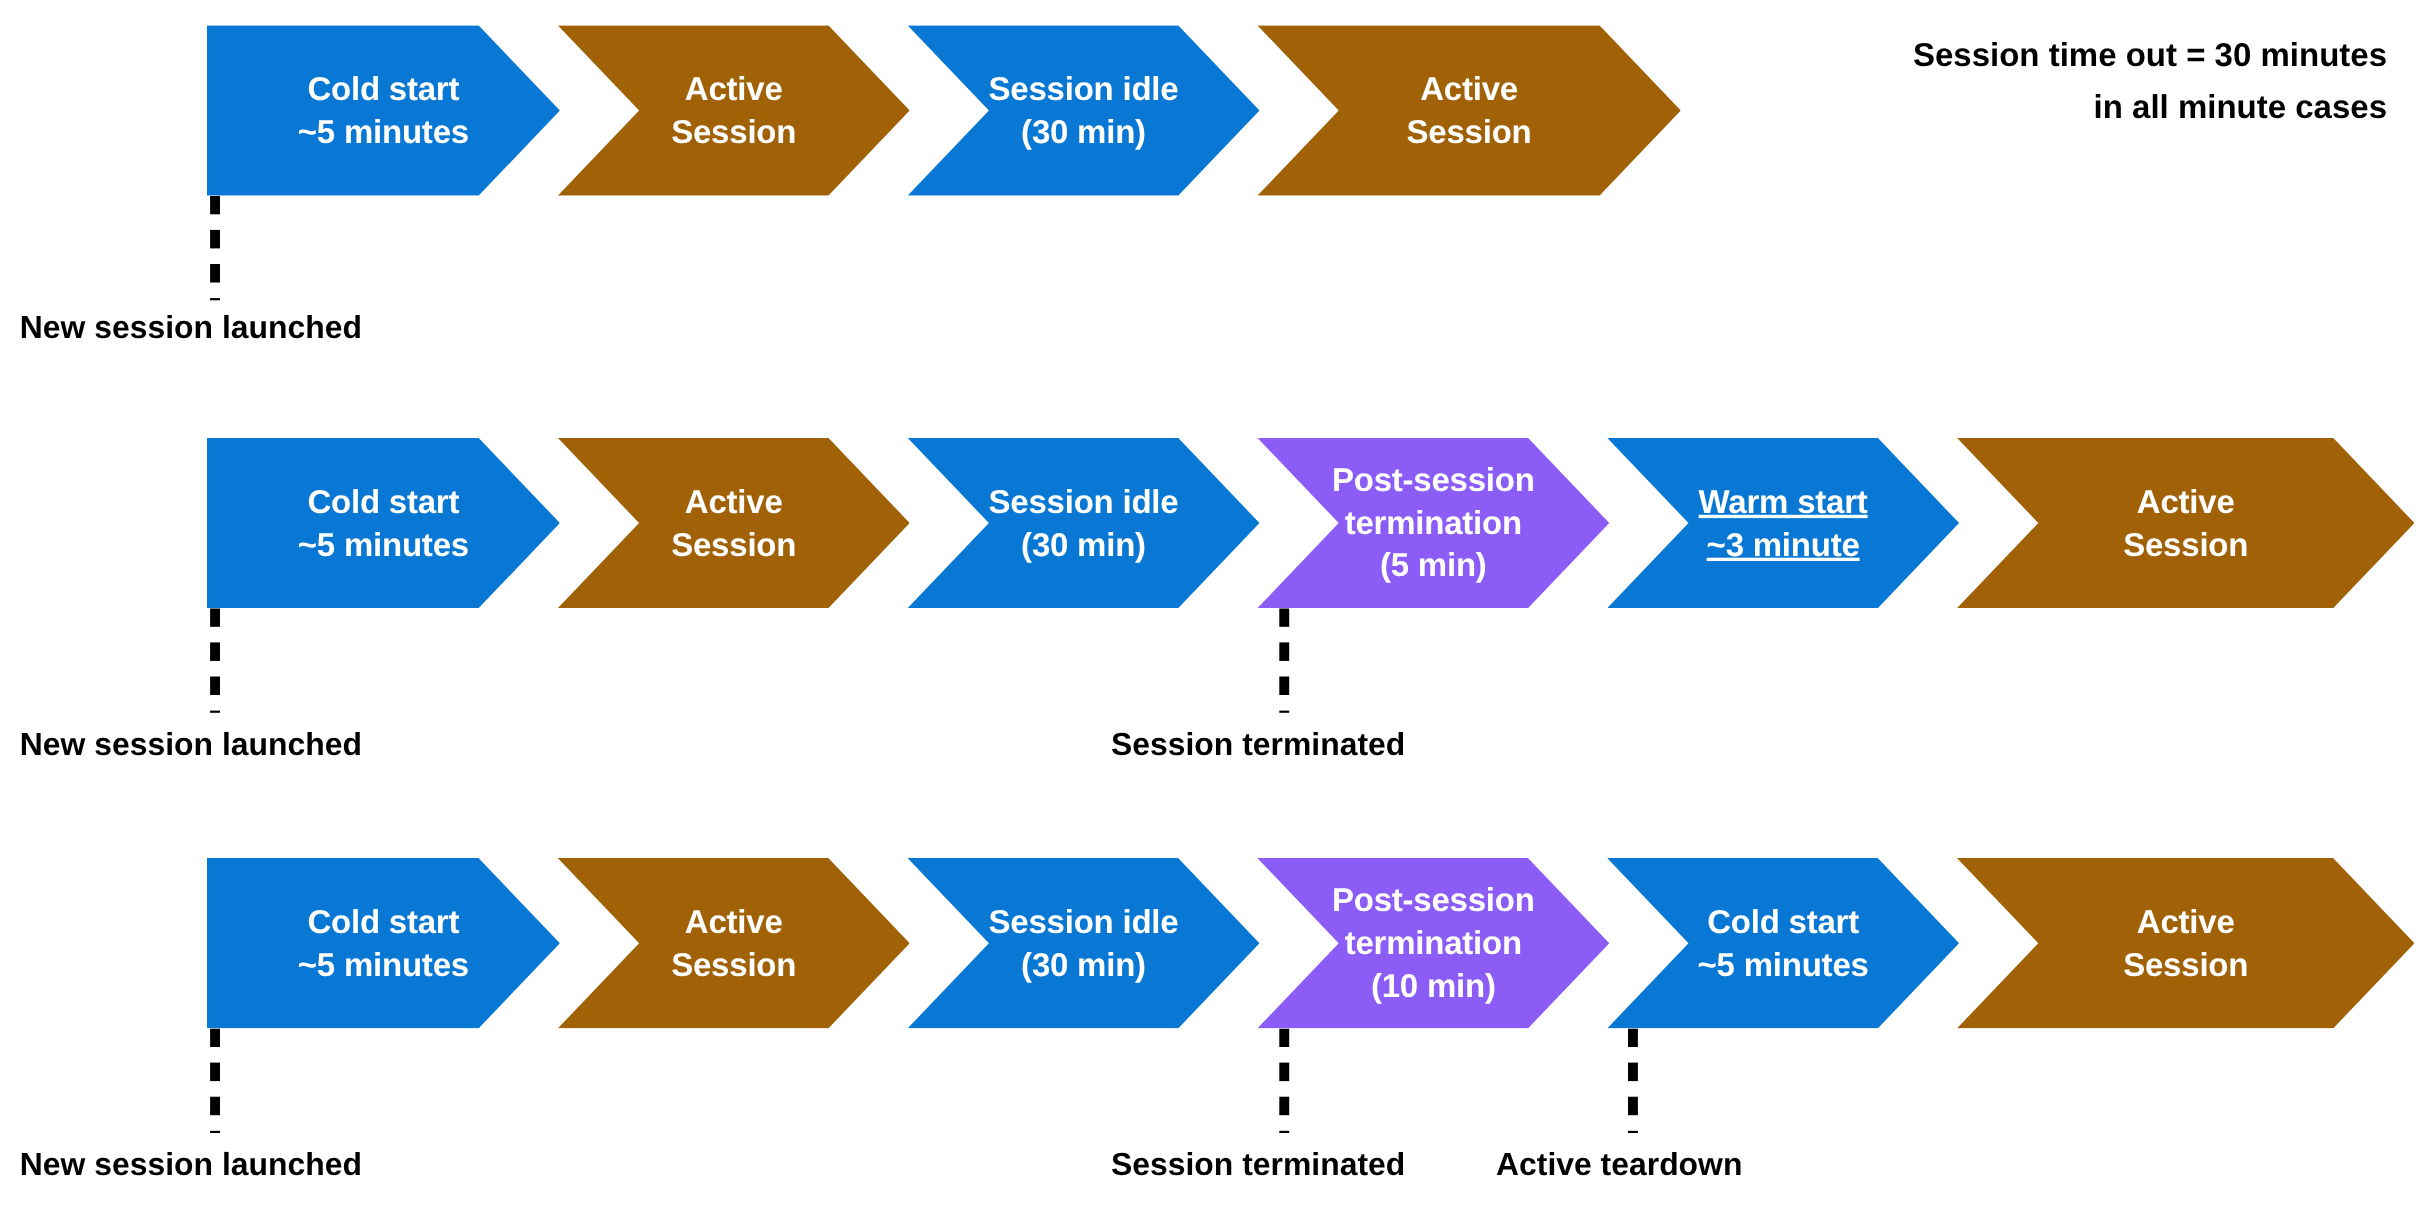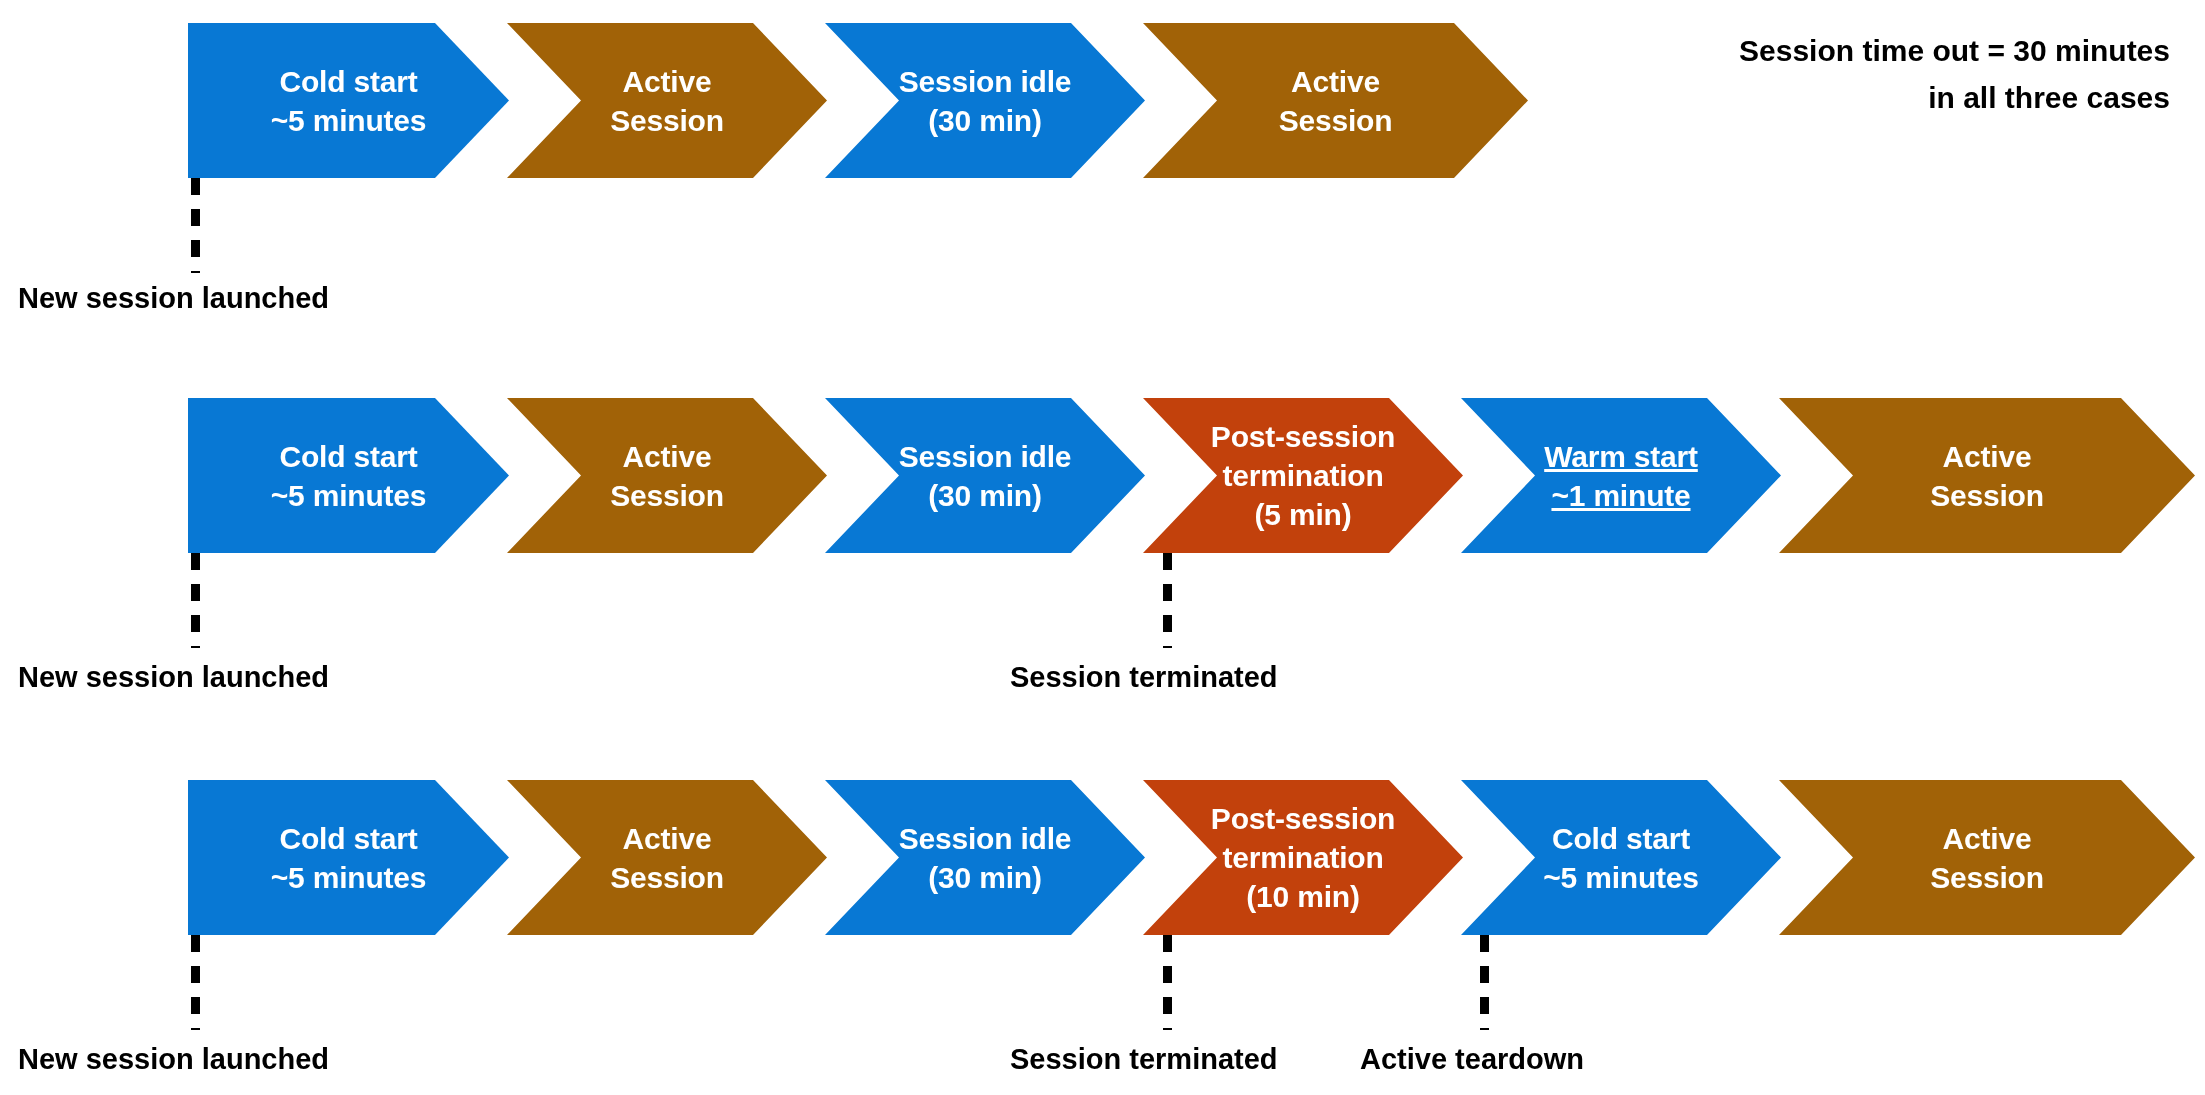--- a/index.html
+++ b/index.html
@@ -53,21 +53,21 @@
   }
   
   .chev.mid {
     clip-path: polygon(0 0, calc(100% - 74px) 0, 100% 50%, calc(100% - 74px) 100%, 0 100%, 74px 50%);
   }
   .chev .ln { display:block; }
 
   
   .c-blue  { background: #0878D4; }
   .c-cyan  { background: #a16207; }
-  .c-navy  { background: #c2410c; }
+  .c-navy  { background: #8b5cf6; }
 
   
   .marker {
     position: absolute;
     width: 9px;
     background-image: linear-gradient(#000 0 55%, rgba(0,0,0,0) 55% 100%);
     background-size: 100% 31px;
     background-repeat: repeat-y;
   }
 
@@ -117,21 +117,21 @@
       <span class="ln">Active</span>
       <span class="ln">Session</span>
     </div>
   </div>
 
   <div class="marker" style="left:191px;top:178px;height:95px;"></div>
   <div class="lbl" style="left:18px;top:281px;">New session launched</div>
 
   <div class="note">
     <span class="ln">Session time out = 30 minutes</span>
-    <span class="ln">in all three cases</span>
+    <span class="ln">in all minute cases</span>
   </div>
 
   <div class="row" id="row-1">
     <div class="chev start c-blue" style="left:0px;width:321px;">
       <span class="ln">Cold start</span>
       <span class="ln">~5 minutes</span>
     </div>
     <div class="chev mid c-cyan" style="left:319px;width:320px;">
       <span class="ln">Active</span>
       <span class="ln">Session</span>
@@ -140,21 +140,21 @@
       <span class="ln">Session idle</span>
       <span class="ln">(30 min)</span>
     </div>
     <div class="chev mid c-navy" style="left:955px;width:320px;">
       <span class="ln">Post-session</span>
       <span class="ln">termination</span>
       <span class="ln">(5 min)</span>
     </div>
     <div class="chev mid c-blue" style="left:1273px;width:320px;text-decoration:underline;">
       <span class="ln">Warm start</span>
-      <span class="ln">~1 minute</span>
+      <span class="ln">~3 minute</span>
     </div>
     <div class="chev mid c-cyan" style="left:1591px;width:416px;">
       <span class="ln">Active</span>
       <span class="ln">Session</span>
     </div>
   </div>
 
   <div class="marker" style="left:191px;top:553px;height:95px;"></div>
   <div class="lbl" style="left:18px;top:660px;">New session launched</div>
 

